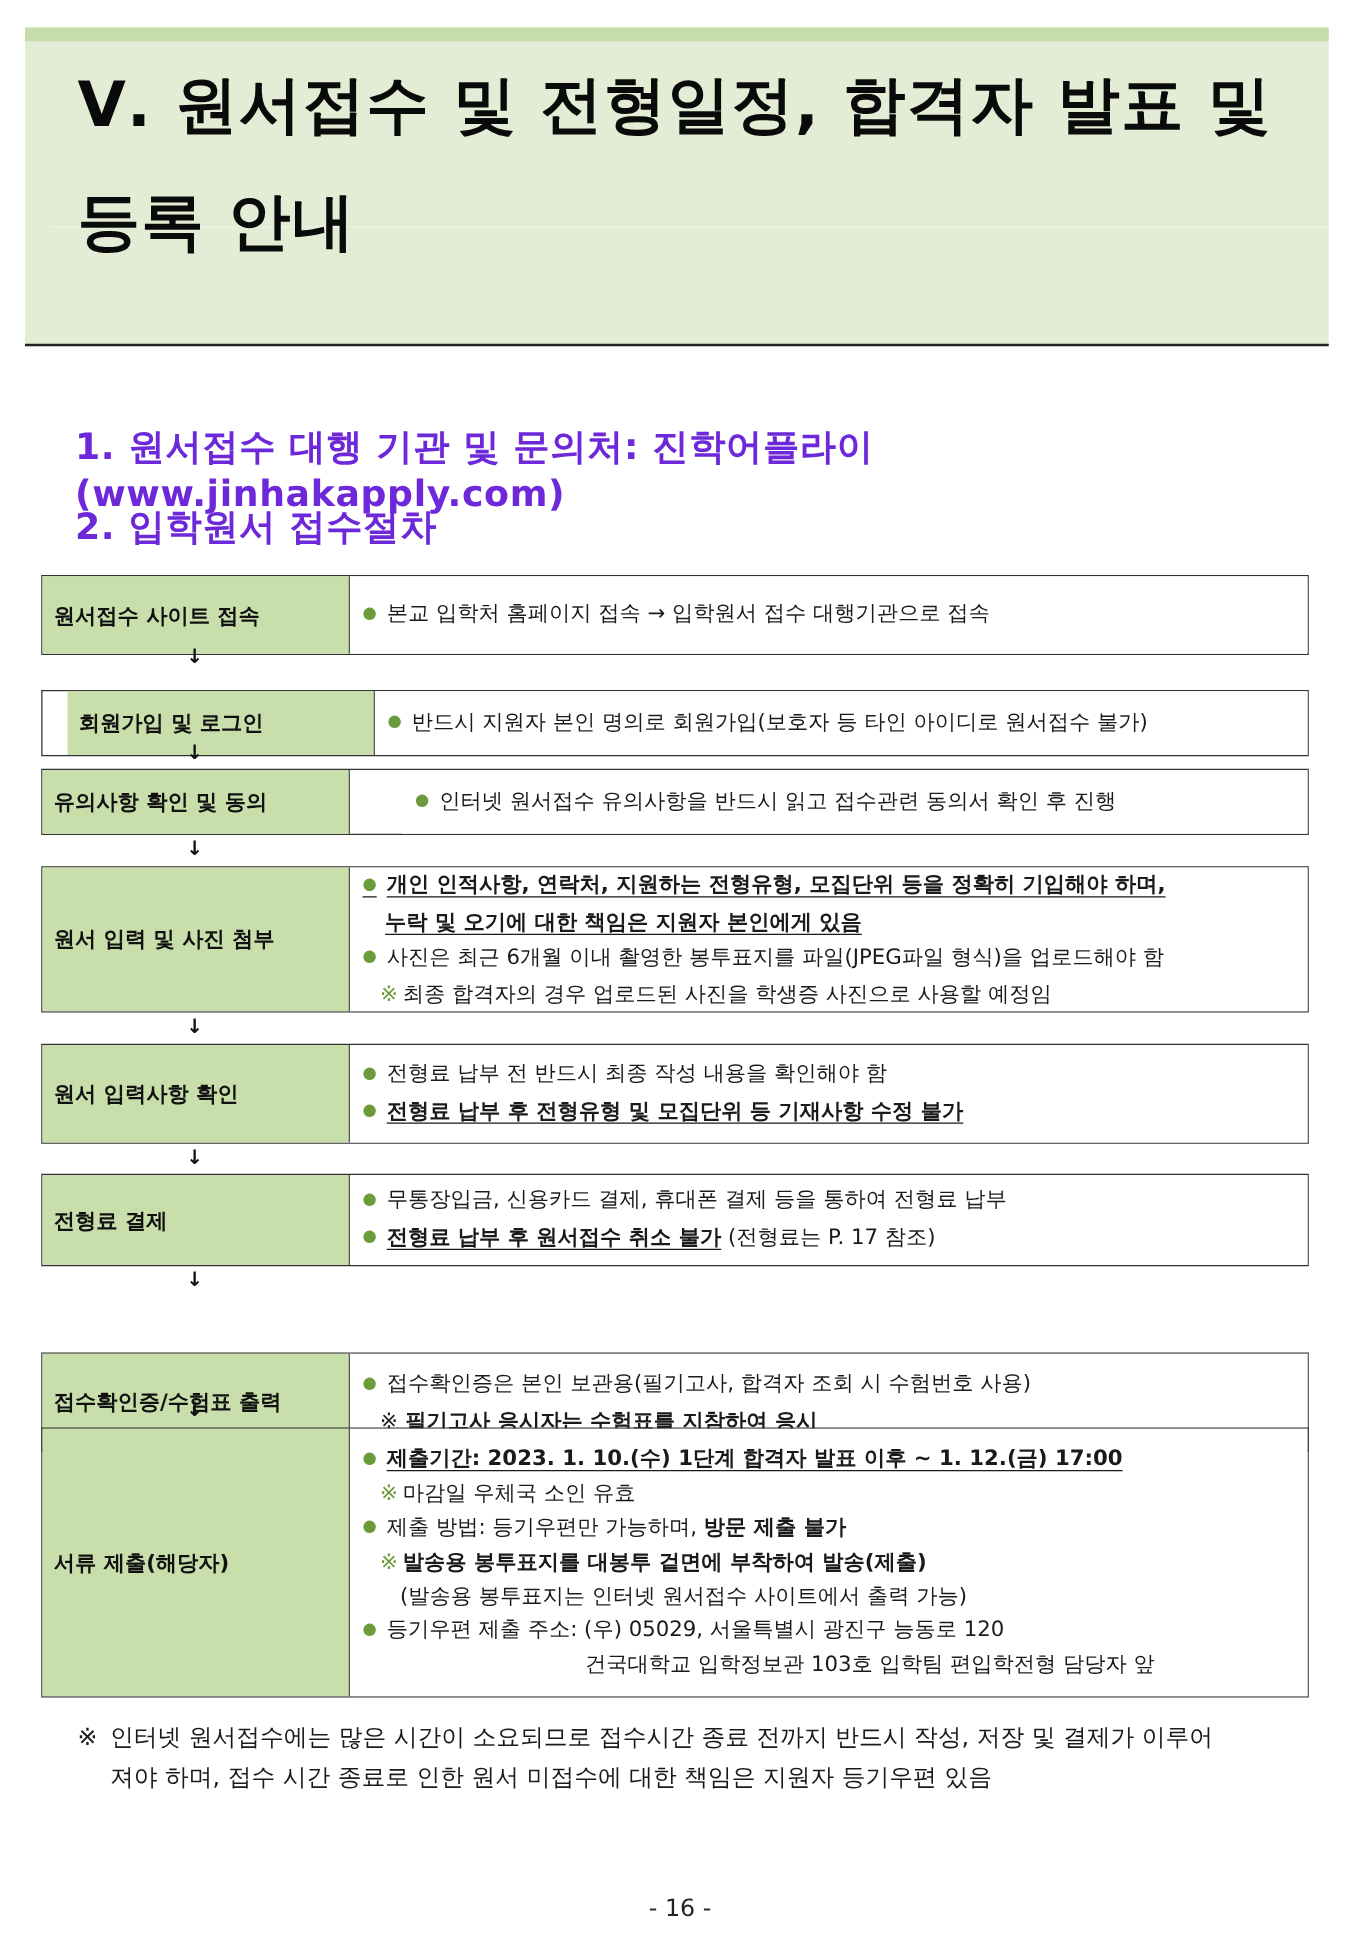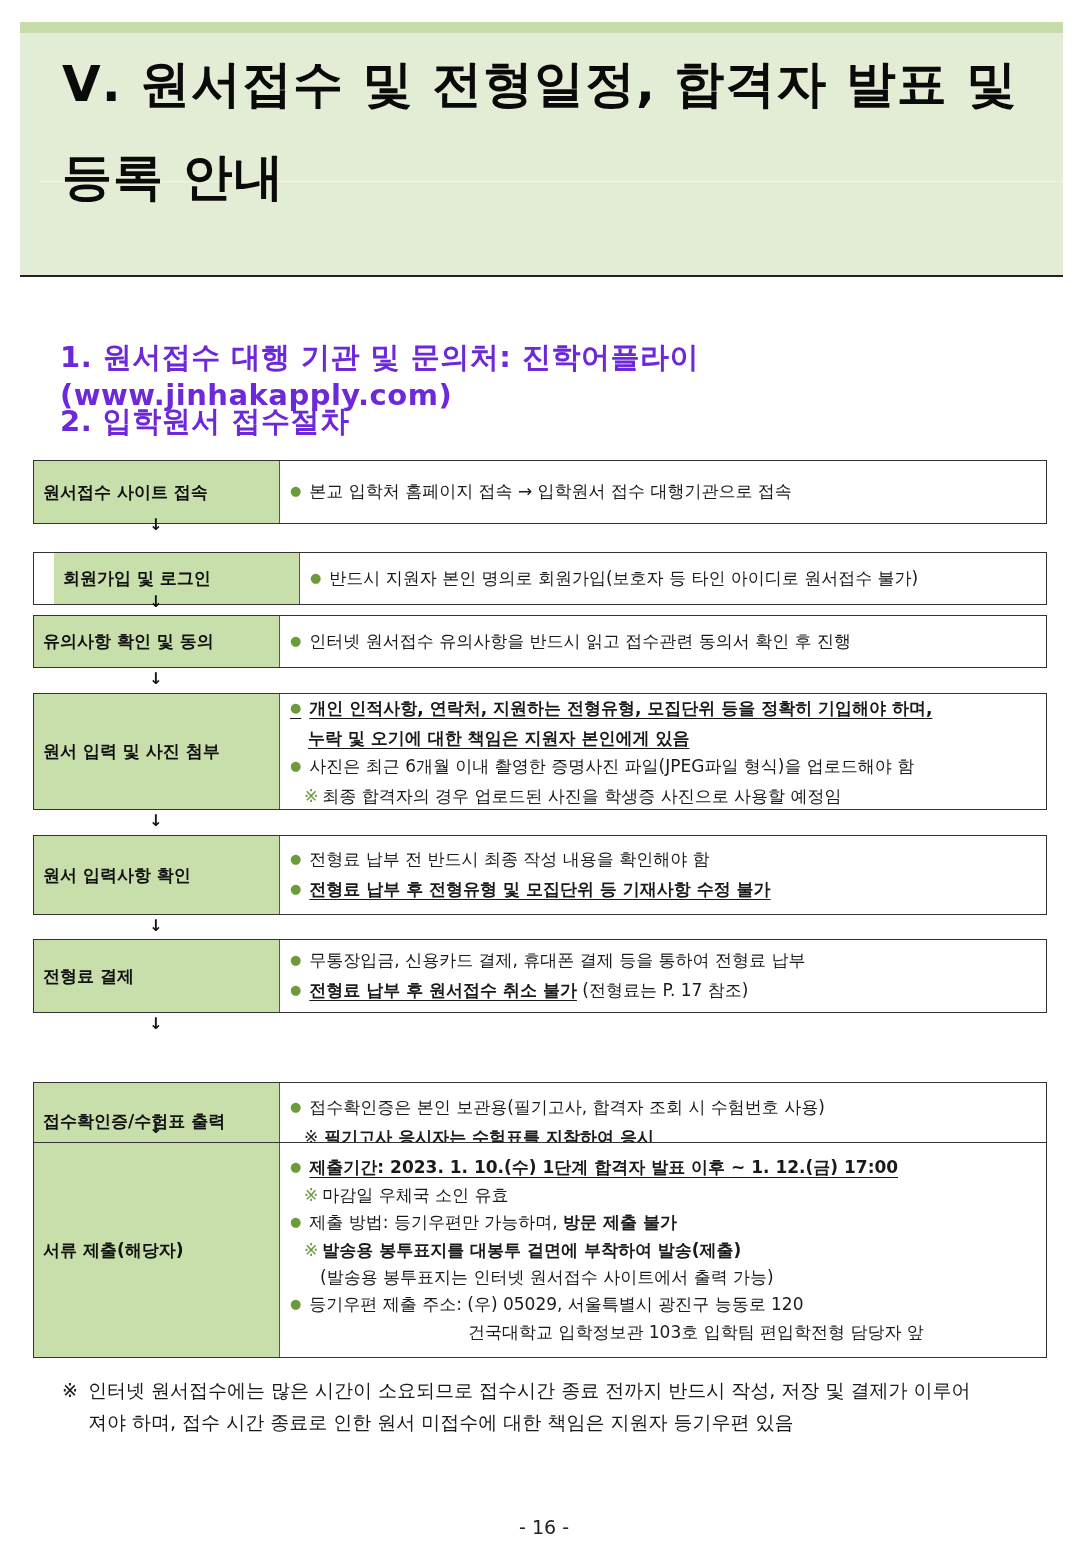--- a/index.html
+++ b/index.html
@@ -90,34 +90,34 @@
   <div class="arrow" style="top:515px;">↓</div>
 
   <div class="step" style="top:552px;height:53px;padding-left:20px;">
     <div class="label">회원가입 및 로그인</div>
     <div class="body">
       <div class="line"><span class="bullet">●</span><span>반드시 지원자 본인 명의로 회원가입(보호자 등 타인 아이디로 원서접수 불가)</span></div>
     </div>
   </div>
   <div class="arrow" style="top:592px;">↓</div>
 
-  <div class="step" style="top:615px;height:53px;">
+  <div class="step" style="top:615px;height:53px;gap:42px;">
     <div class="label">유의사항 확인 및 동의</div>
     <div class="body">
       <div class="line"><span class="bullet">●</span><span>인터넷 원서접수 유의사항을 반드시 읽고 접수관련 동의서 확인 후 진행</span></div>
     </div>
   </div>
   <div class="arrow" style="top:669px;">↓</div>
 
   <div class="step" style="top:693px;height:117px;">
     <div class="label">원서 입력 및 사진 첨부</div>
     <div class="body">
       <div class="line b u"><span class="bullet">●</span><span>개인 인적사항, 연락처, 지원하는 전형유형, 모집단위 등을 정확히 기입해야 하며,</span></div>
       <div class="line b u" style="padding-left:18px;"><span>누락 및 오기에 대한 책임은 지원자 본인에게 있음</span></div>
-      <div class="line"><span class="bullet">●</span><span>사진은 최근 6개월 이내 촬영한 증명사진 파일(JPEG파일 형식)을 업로드해야 함</span></div>
+      <div class="line"><span class="bullet">●</span><span>사진은 최근 6개월 이내 촬영한 봉투표지를 파일(JPEG파일 형식)을 업로드해야 함</span></div>
       <div class="line indent1"><span class="note">※</span><span>최종 합격자의 경우 업로드된 사진을 학생증 사진으로 사용할 예정임</span></div>
     </div>
   </div>
   <div class="arrow" style="top:811px;">↓</div>
 
   <div class="step" style="top:835px;height:80px;">
     <div class="label">원서 입력사항 확인</div>
     <div class="body">
       <div class="line"><span class="bullet">●</span><span>전형료 납부 전 반드시 최종 작성 내용을 확인해야 함</span></div>
       <div class="line"><span class="bullet">●</span><span class="b u">전형료 납부 후 전형유형 및 모집단위 등 기재사항 수정 불가</span></div>

